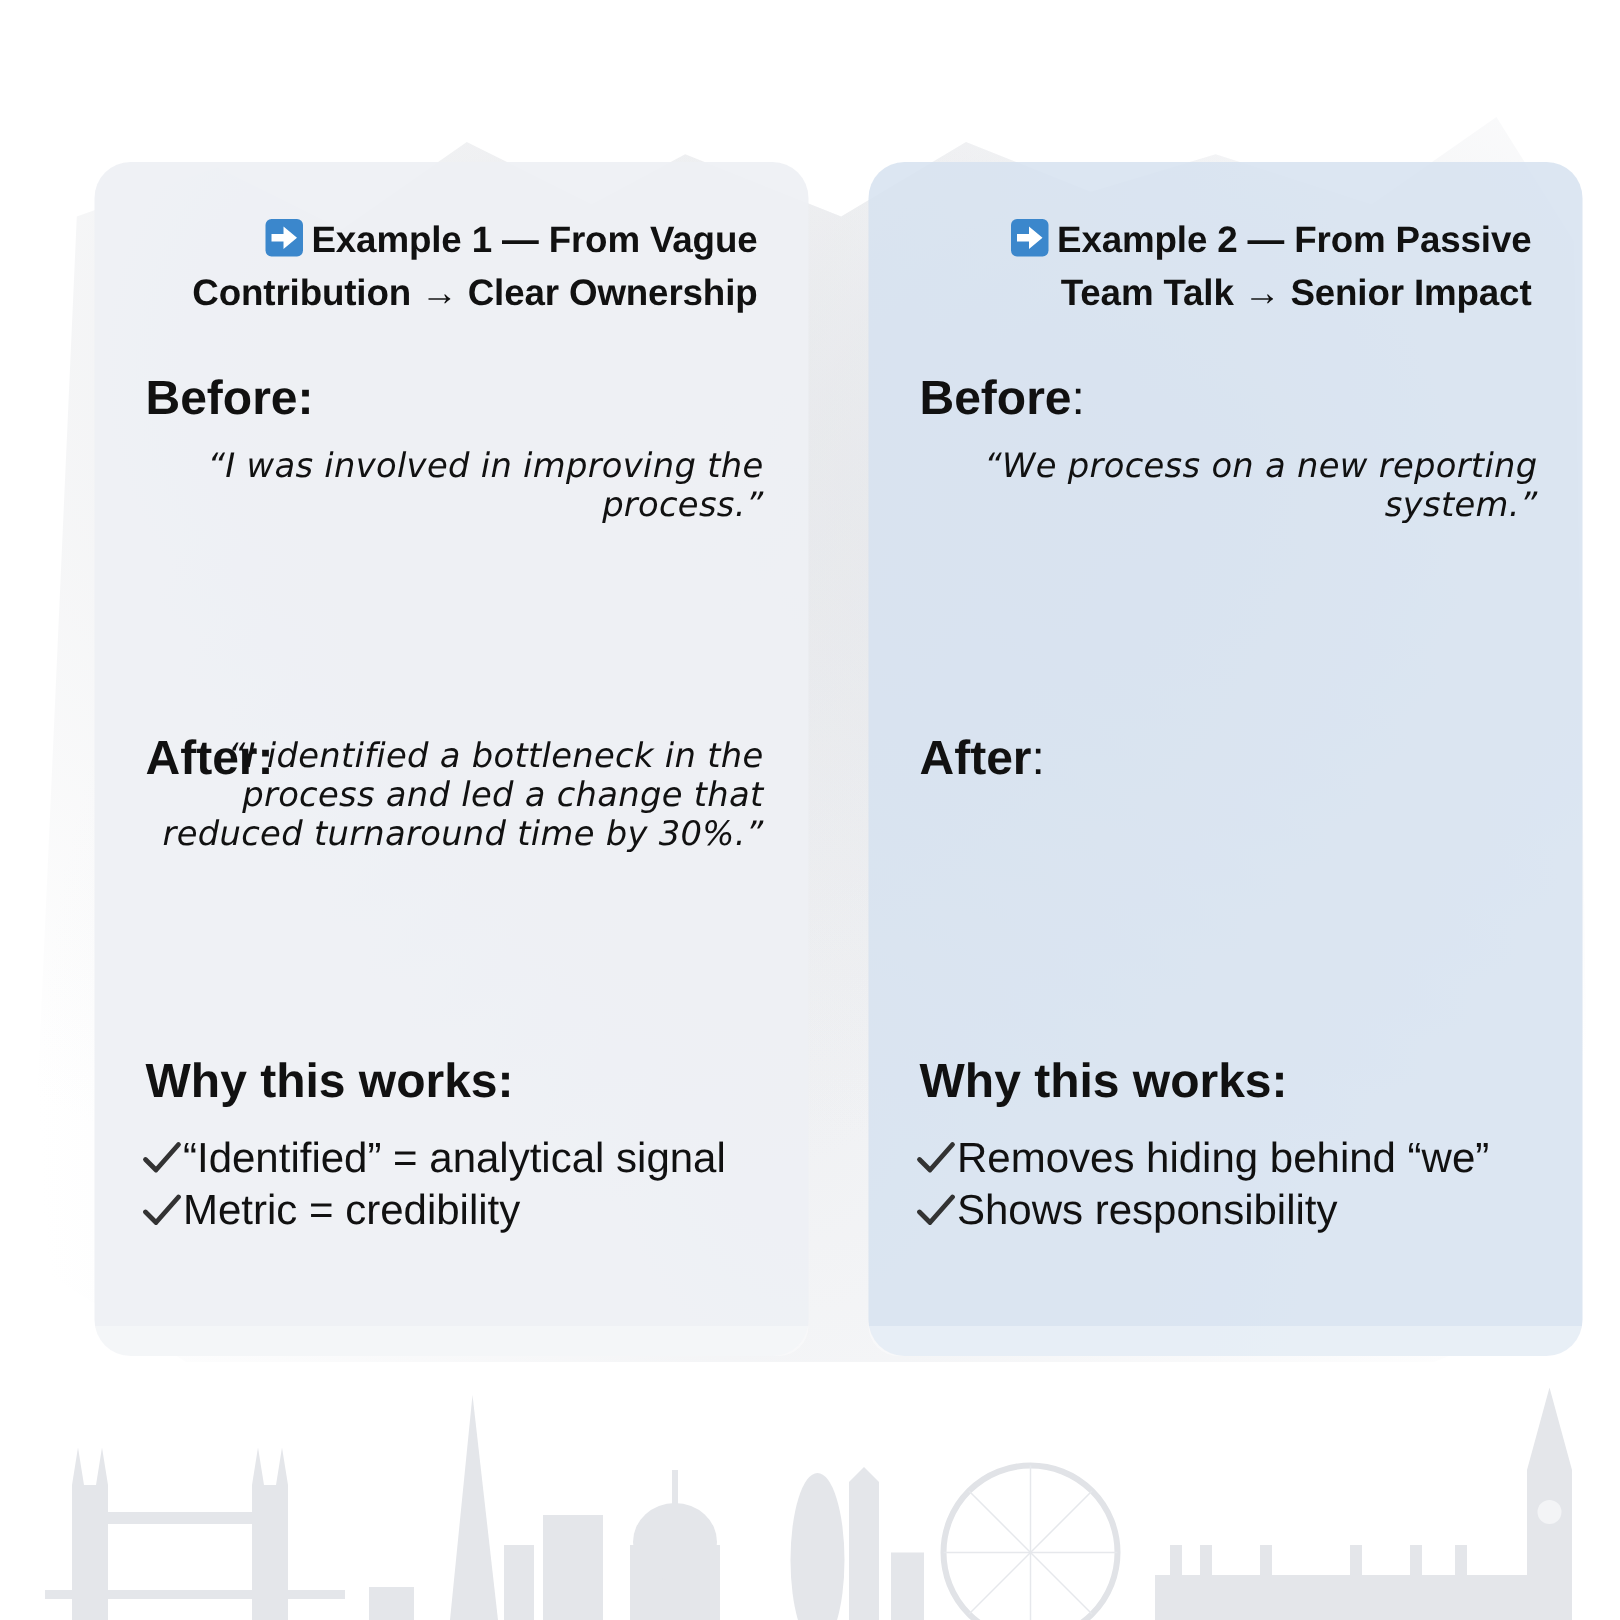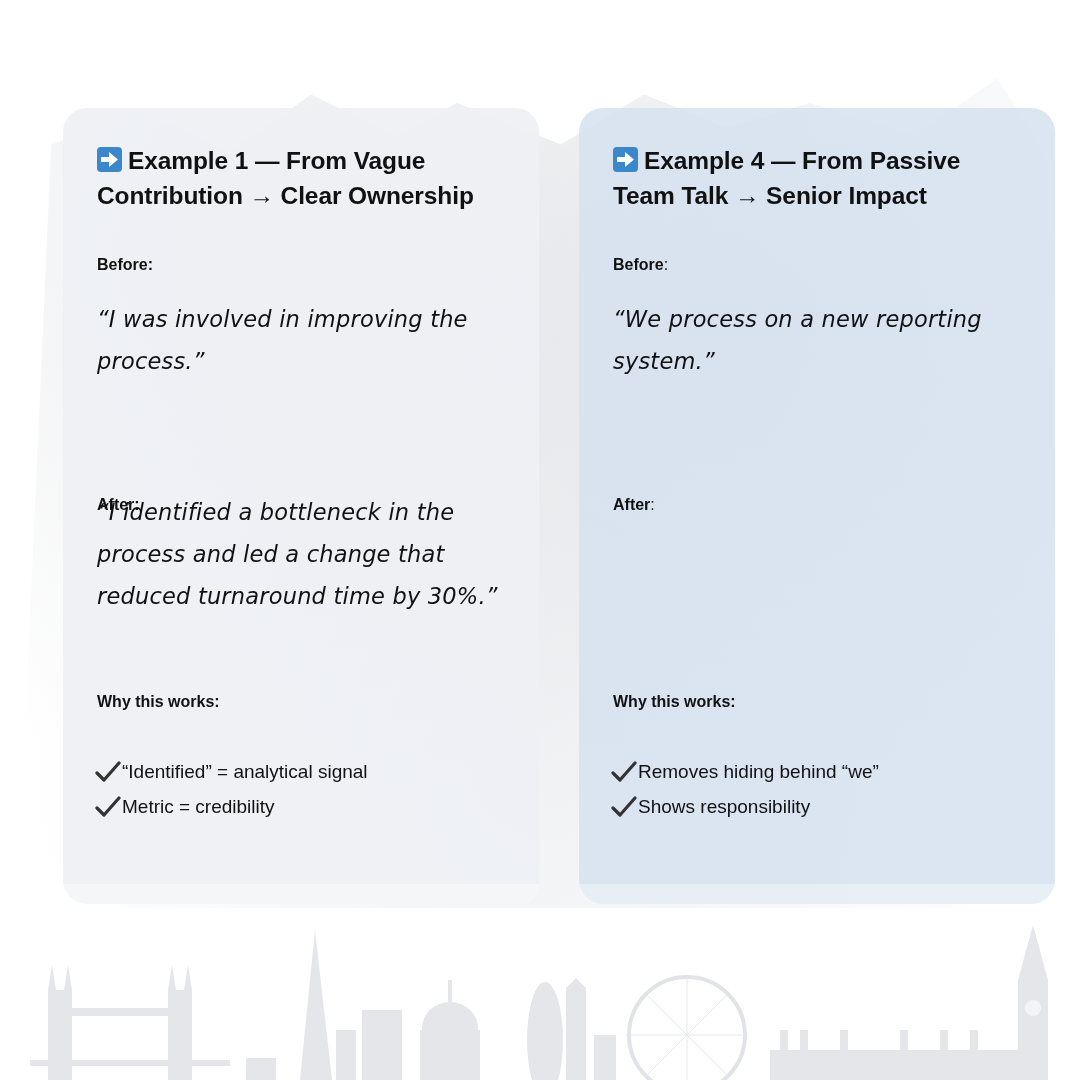--- a/index.html
+++ b/index.html
@@ -18,47 +18,48 @@
     clip-path: polygon(3% 8%, 12% 4%, 20% 9%, 28% 2%, 36% 7%, 42% 3%, 52% 8%, 60% 2%, 68% 6%, 76% 3%, 86% 7%, 94% 0%, 99% 10%, 100% 95%, 90% 100%, 10% 100%, 0% 92%);
   }
   .skyline {
     position: absolute; left: 0; bottom: 0; width: 1080px; height: 170px;
   }
   .card {
     position: absolute; top: 108px; width: 476px; height: 796px;
     border-radius: 24px;
     box-sizing: border-box;
     padding: 35px 34px 0 34px;
+    text-align: right;
   }
   .card-1 { left: 63px; background: rgba(238,240,244,0.92); }
   .card-2 { left: 579px; background: rgba(214,226,240,0.85); }
   .card-title {
     font-weight: bold; font-size: 24.5px; line-height: 35px; margin: 0;
     letter-spacing: -0.1px;
   }
   .arrow-emoji {
     display: inline-block; width: 25px; height: 25px; border-radius: 4px;
     background: #3b87cc; vertical-align: -3px; margin-right: 6px; position: relative;
   }
   .arrow-emoji svg { position: absolute; left: 3px; top: 4px; }
   .label {
-    font-weight: bold; font-size: 16px; margin: 0; line-height: 30px;
+    font-weight: bold; font-size: 32px; margin: 0; line-height: 30px;
   }
   .label .colon { font-weight: normal; }
   .quote {
-    font-style: italic; font-size: 24px; line-height: 42px; margin: 0;
+    font-style: italic; font-size: 24px; line-height: 26px; margin: 0;
     font-family: "DejaVu Sans", sans-serif; font-size: 22.5px; letter-spacing: 0.2px;
   }
   .block-before-label { position: absolute; top: 142px; left: 34px; }
   .block-before-quote { position: absolute; top: 190px; left: 34px; right: 30px; }
   .block-after-label { position: absolute; top: 335px; left: 34px; margin-top: 47px; }
   .block-after-quote { position: absolute; top: 383px; left: 34px; right: 30px; }
-  .block-why-label { position: absolute; top: 579px; left: 34px; }
+  .block-why-label { position: absolute; top: 597px; left: 34px; }
   .checklist { position: absolute; top: 646px; left: 32px; right: 20px; margin: 0; padding: 0; list-style: none; }
-  .checklist li { font-size: 19px; line-height: 35px; display: flex; align-items: center; white-space: nowrap; }
+  .checklist li { font-size: 28px; line-height: 35px; display: flex; align-items: center; white-space: nowrap; }
   .check { display: inline-block; width: 26px; height: 22px; margin-right: 1px; }
   .card-footer-strip {
     position: absolute; left: 0; right: 0; bottom: 0; height: 20px;
     border-radius: 0 0 24px 24px; background: rgba(255,255,255,0.35);
   }
 </style>
 </head>
 <body>
 
 <div class="paper-texture"></div>
@@ -146,21 +147,21 @@
   </ul>
   <div class="card-footer-strip"></div>
 </div>
 
 <div class="card card-2">
   <h2 class="card-title">
     <span class="arrow-emoji">
       <svg width="19" height="17" viewBox="0 0 19 17">
           <path d="M1 6 H9 V1 L18 8.5 L9 16 V11 H1 Z" fill="#ffffff"></path>
         </svg>
-    </span><span>Example 4 — From Passive Team Talk → Senior Impact</span>
+    </span><span>Example 2 — From Passive Team Talk → Senior Impact</span>
   </h2>
 
   <p class="label block-before-label"><span>Before</span><span class="colon">:</span></p>
   <p class="quote block-before-quote">“We process on a new reporting system.”</p>
 
   <p class="label block-after-label"><span>After</span><span class="colon">:</span></p>
 
   <p class="label block-why-label">Why this works:</p>
   <ul class="checklist">
     <li>

